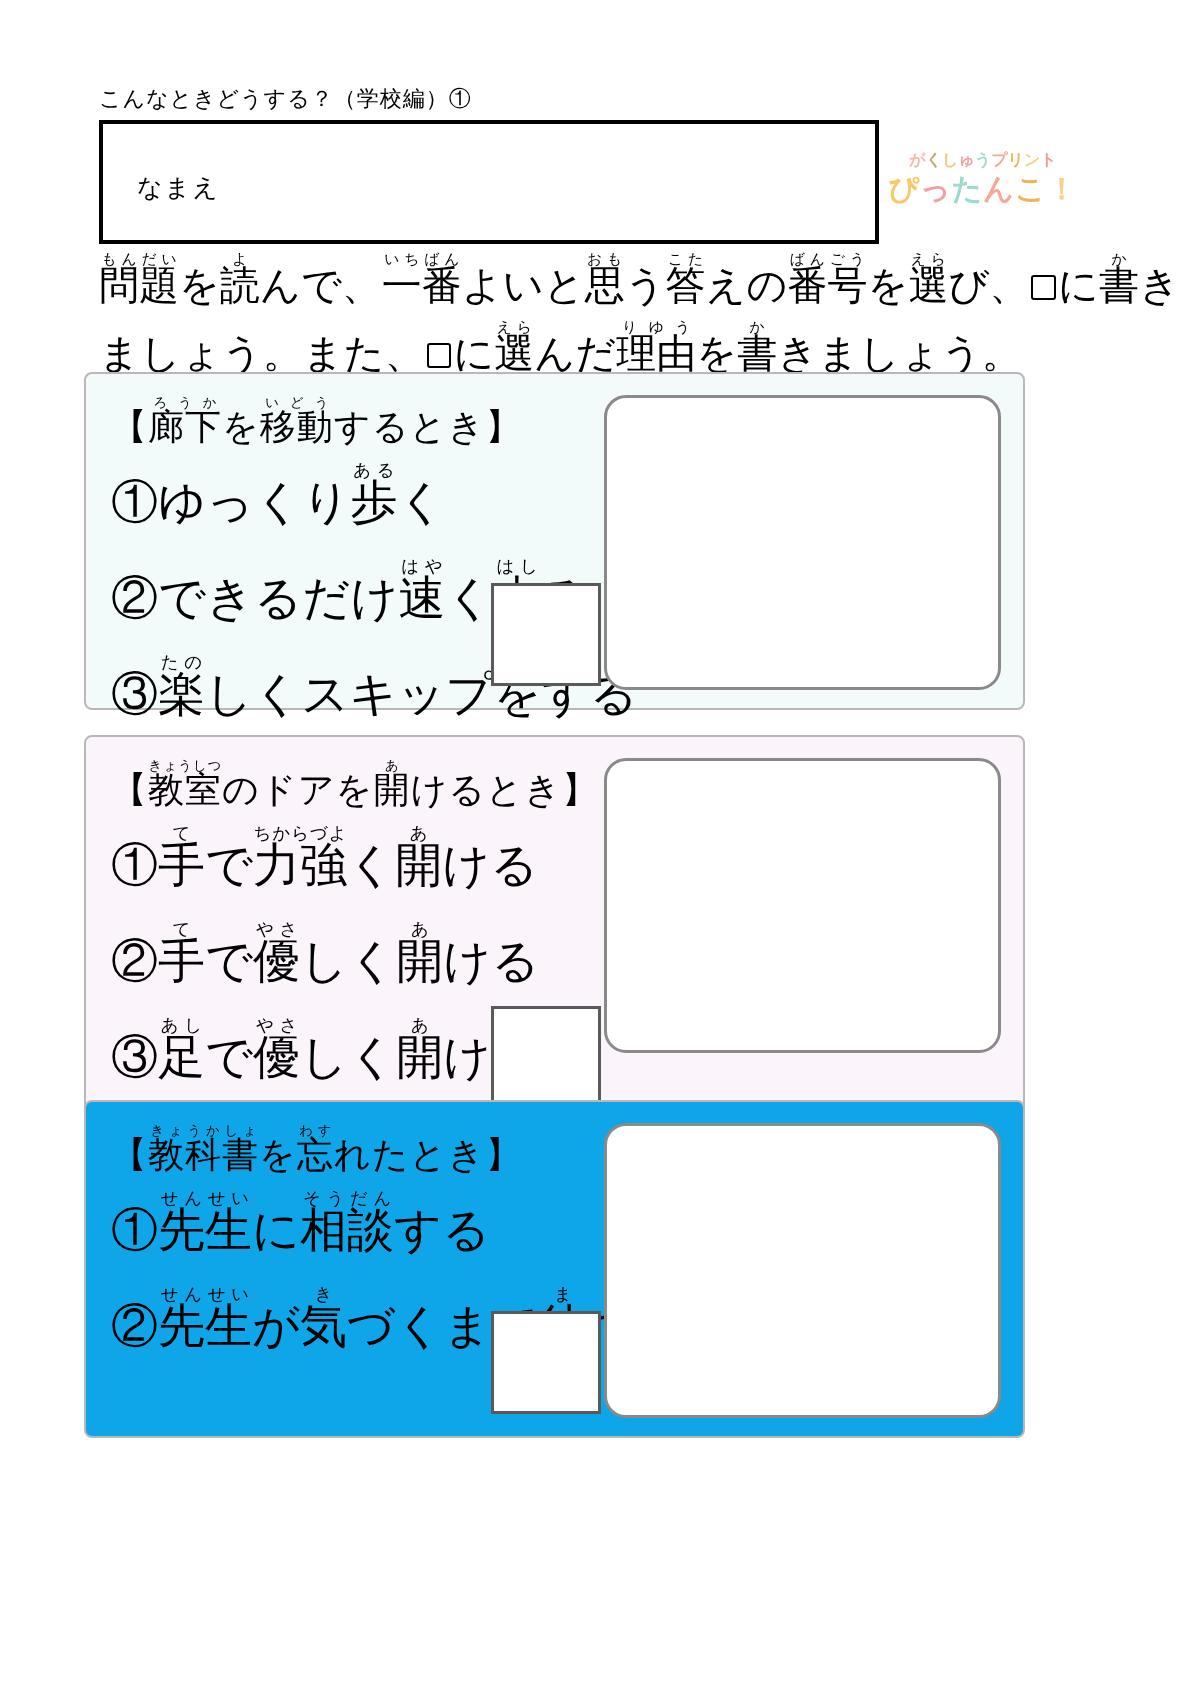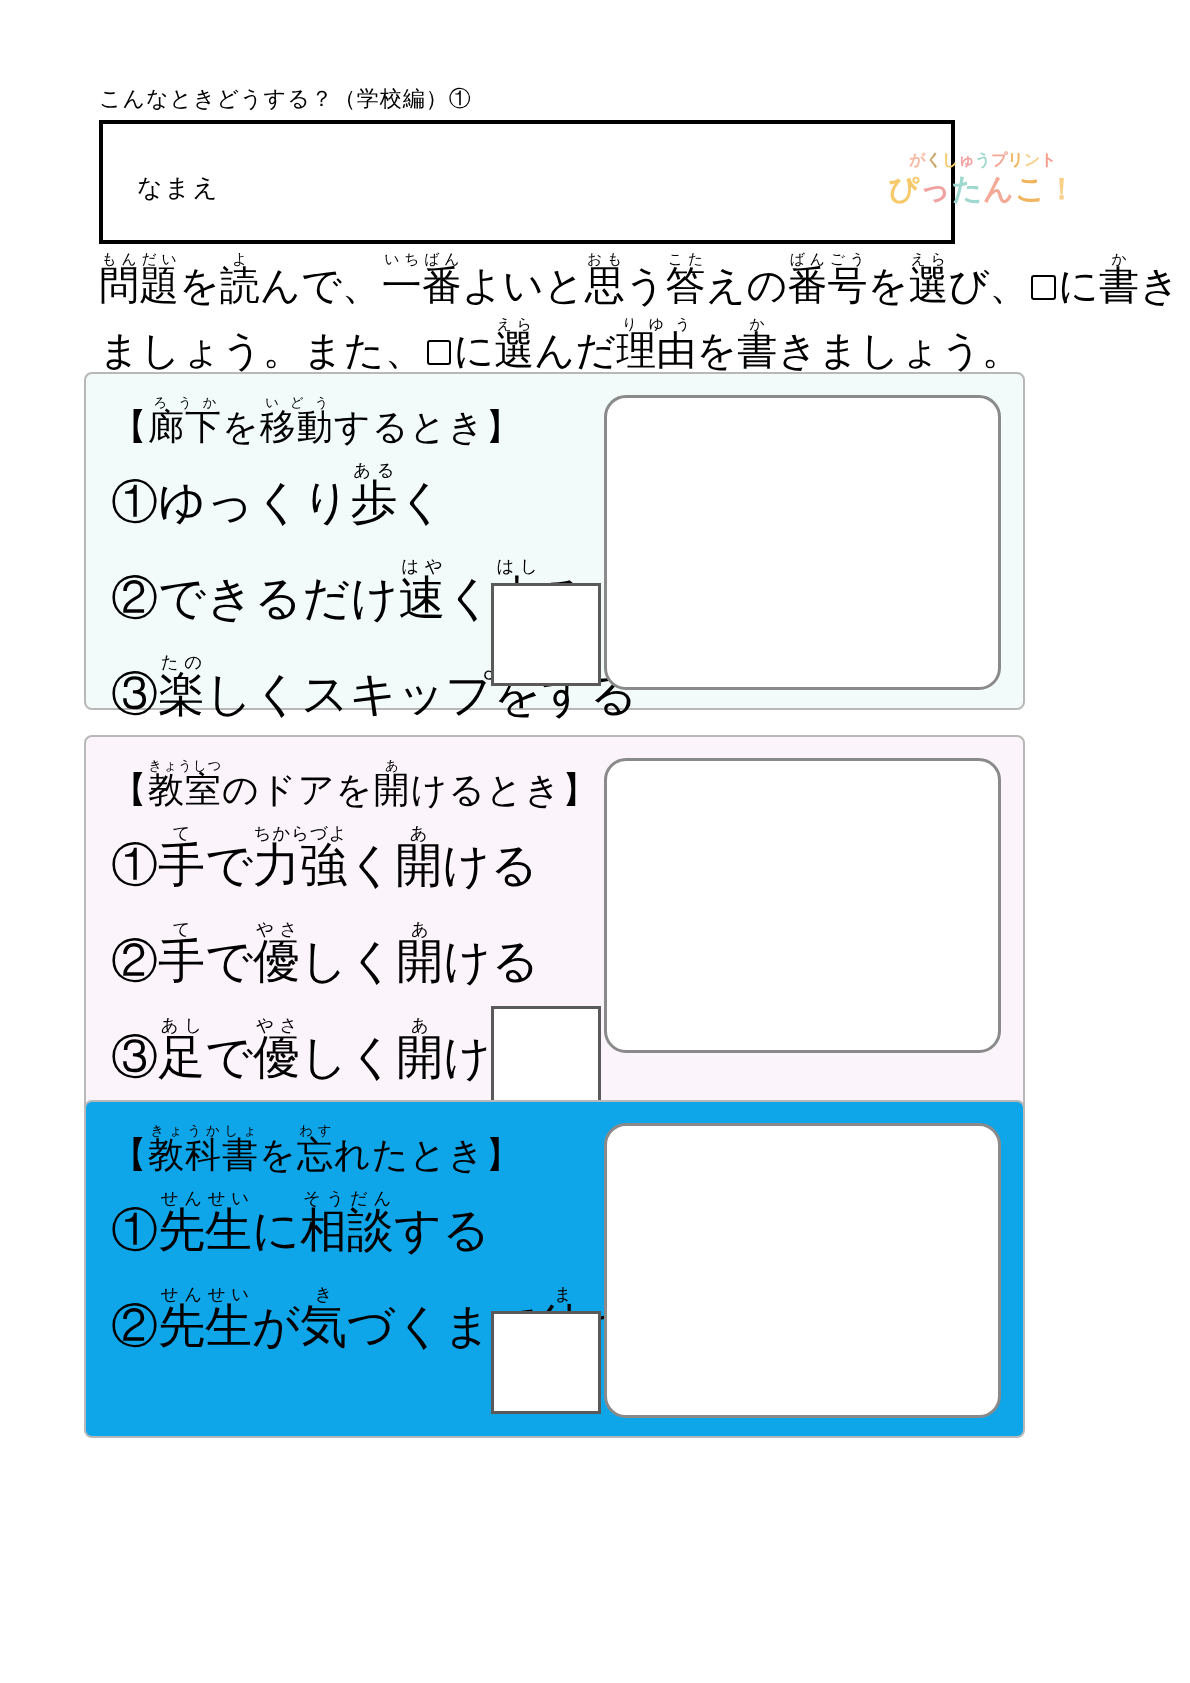--- a/index.html
+++ b/index.html
@@ -32,21 +32,21 @@
     top: 84px;
     font-size: 22px;
     letter-spacing: 1px;
     white-space: nowrap;
   }
 
   .name-box {
     position: absolute;
     left: 99px;
     top: 120px;
-    width: 856px;
+    width: 780px;
     height: 124px;
     border: 4px solid #000;
     box-sizing: border-box;
   }
   .name-label {
     position: absolute;
     left: 34px;
     top: 47px;
     font-size: 25px;
     letter-spacing: 2px;
@@ -100,21 +100,21 @@
   
   .instructions {
     position: absolute;
     left: 99px;
     top: 252px;
     width: 1000px;
     font-size: 40px;
     line-height: 62px;
     letter-spacing: 0px;
   }
-  .instructions .line { white-space: nowrap; }
+  .instructions .line { white-space: nowrap; font-family: Liberation Mono, monospace; }
 
   ruby { ruby-position: over; }
   ruby rt {
     font-size: 0.37em;
     line-height: 1;
     letter-spacing: 0;
     font-weight: normal;
     transform: translateY(2px);
   }
 

